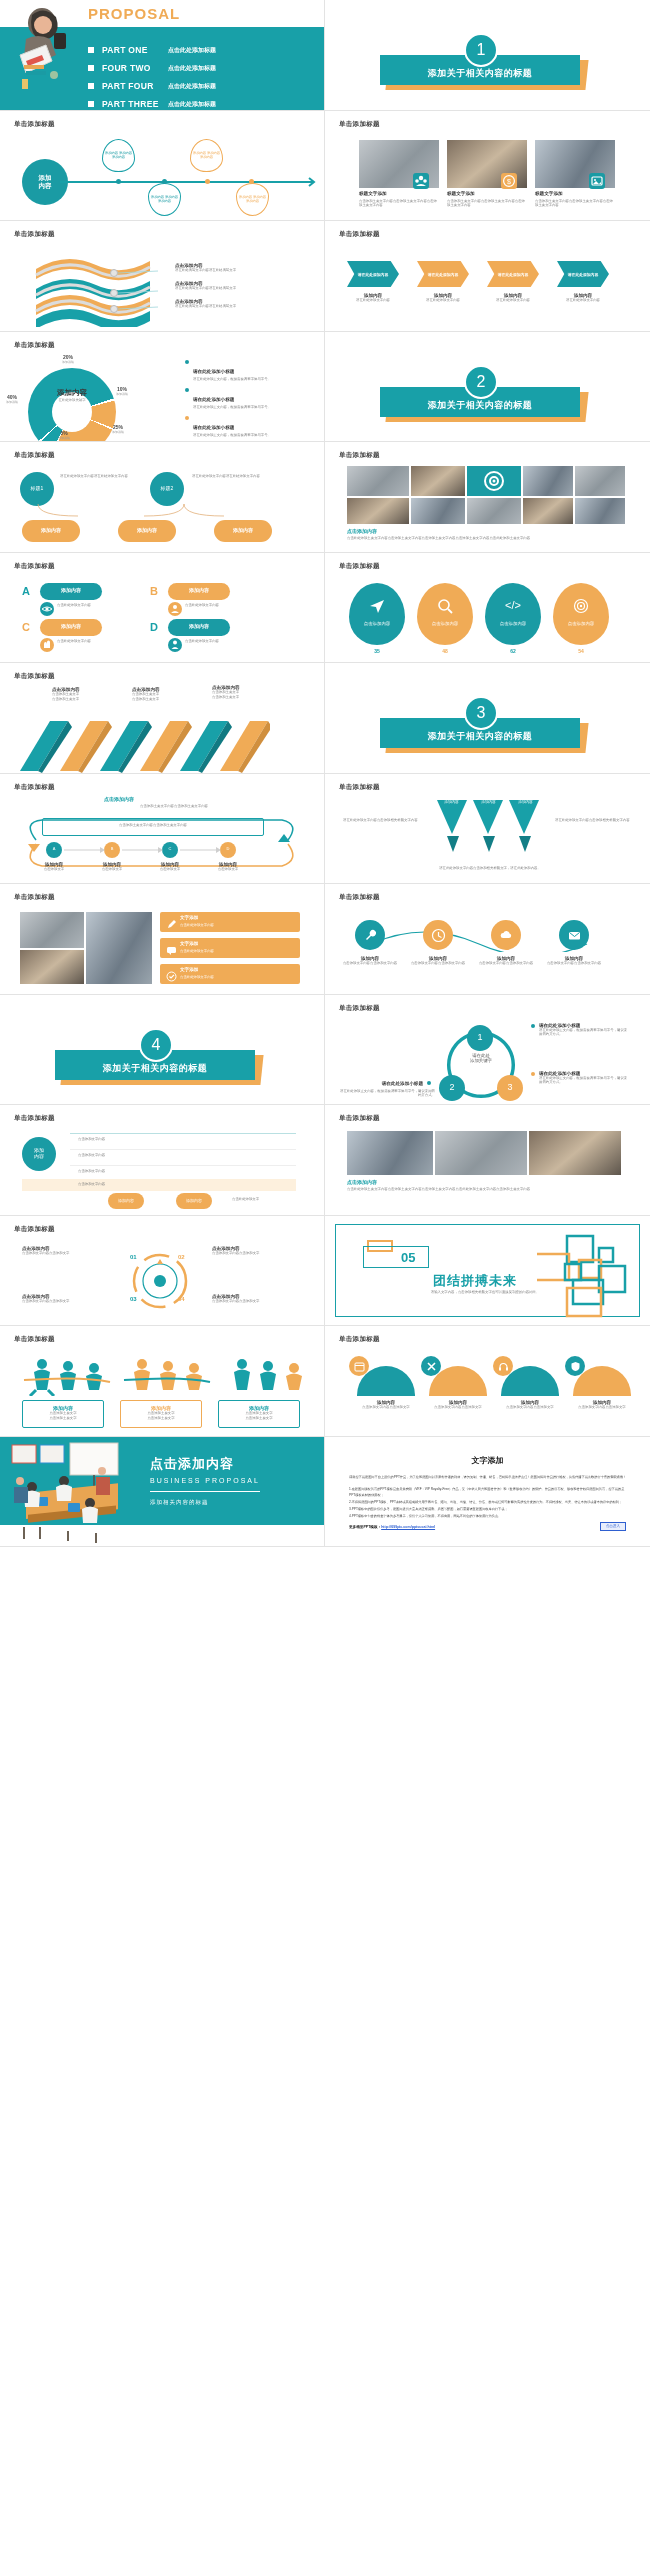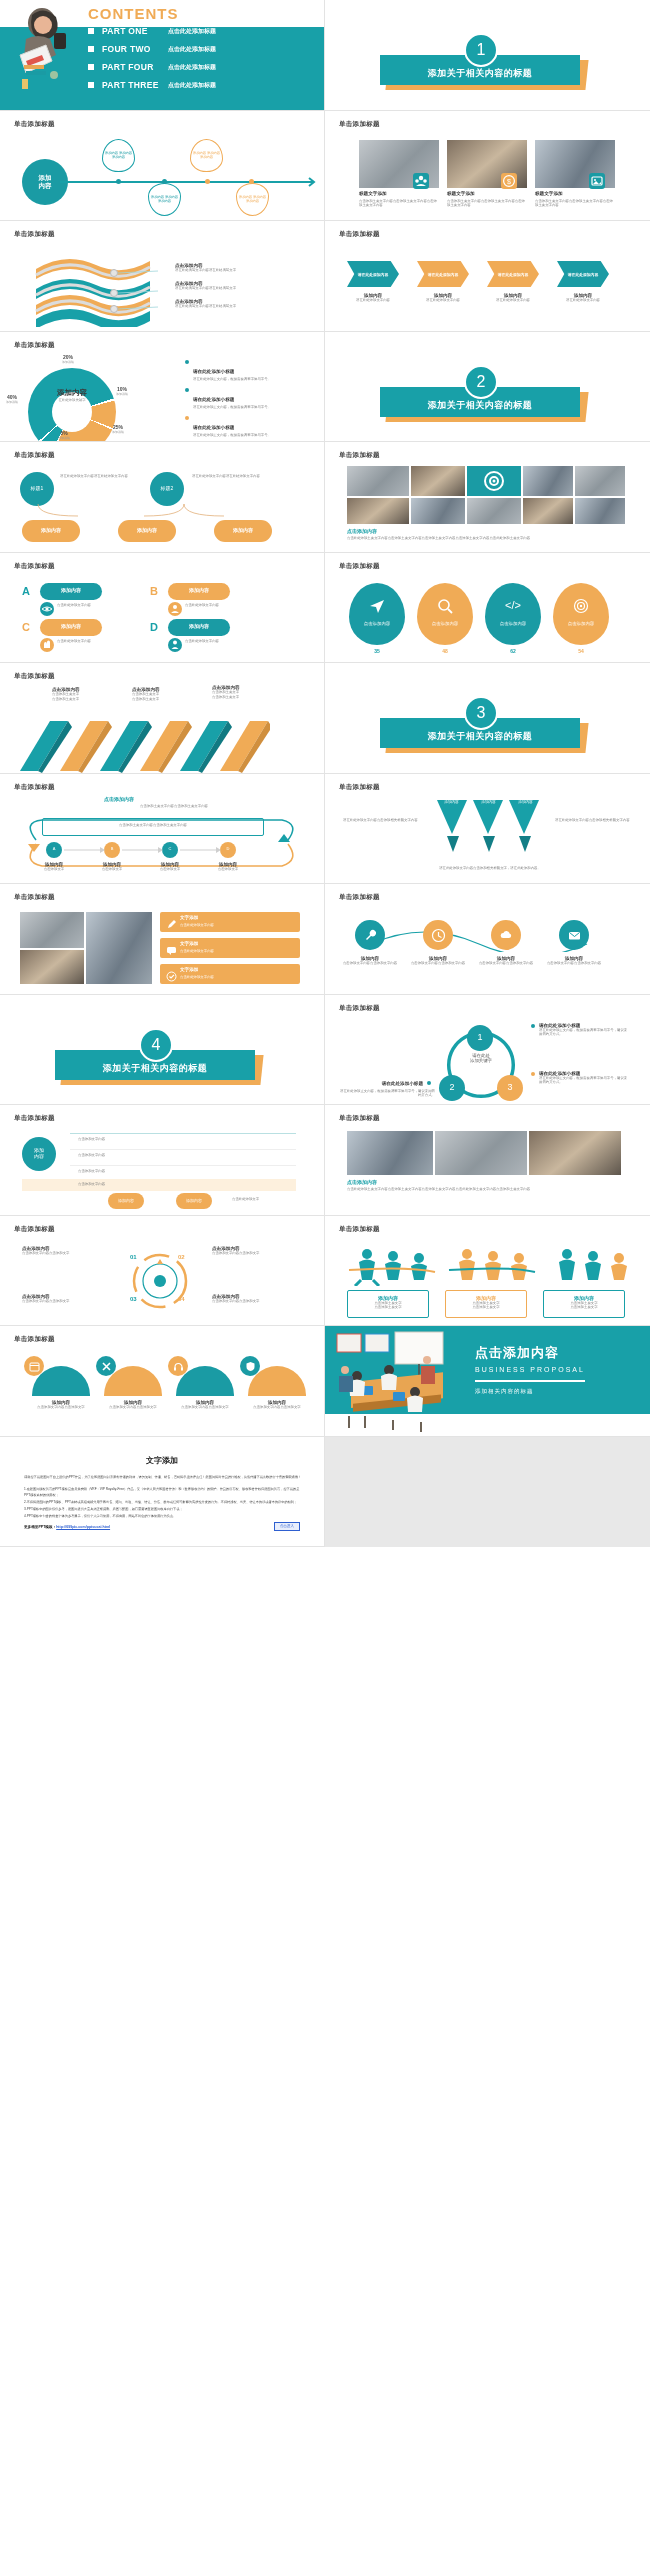--- a/index.html
+++ b/index.html
@@ -22,21 +22,21 @@
   
   .teal  { background:#1a9ba4; }
   .org   { background:#f0ab56; }
   .tealt { color:#1a9ba4; }
   .orgt  { color:#f0ab56; }
 
   
   .s-contents { background:#fff; }
   .s-contents .band { position:absolute; left:0; top:27px; width:100%; height:83px; background:#18a0a8; }
   .s-contents .ctitle { position:absolute; left:88px; top:5px; font-size:15px; font-weight:bold; color:#f0ab56; letter-spacing:1px; }
-  .s-contents .rows { position:absolute; left:88px; top:26px; }
+  .s-contents .rows { position:absolute; left:88px; top:45px; }
   .s-contents .row { display:flex; align-items:center; margin-bottom:8px; }
   .s-contents .bullet { width:6px; height:6px; background:#fff; margin-right:8px; }
   .s-contents .pname { color:#fff; font-size:8.5px; font-weight:bold; width:66px; letter-spacing:.3px;}
   .s-contents .pdesc { color:#fff; font-size:6px; font-weight:bold; }
   .s-contents .person { position:absolute; left:12px; top:5px; width:66px; height:86px; }
 
   
   .sec .shadow { position:absolute; left:62px; top:60px; width:200px; height:30px; background:#f0ab56;
                  transform:skewX(-6deg); }
   .sec .bar { position:absolute; left:55px; top:55px; width:200px; height:30px; background:#18a0a8; }
@@ -102,21 +102,21 @@
   .smcircle { position:absolute; border-radius:50%; color:#fff; display:flex; align-items:center;
               justify-content:center; font-size:4px; text-align:center; line-height:1.2;}
 </style>
 </head>
 <body>
 
 <div id="deck">
 
   <div class="slide s-contents">
     <div class="band"></div>
-    <div class="ctitle">CONTENTS</div>
+    <div class="ctitle">PROPOSAL</div>
     <svg class="person" viewBox="0 0 66 86">
       <ellipse cx="30" cy="18" rx="14" ry="15" fill="#6d6258"></ellipse>
       <path d="M20 10 q12 -10 24 2 q4 12 -2 18 q-8 8 -18 2 q-7 -8 -4 -22z" fill="#3b3631"></path>
       <circle cx="31" cy="20" r="9" fill="#e8b596"></circle>
       <path d="M14 34 q12 -6 24 0 l6 16 q-16 8 -32 2z" fill="#7c7268"></path>
       <rect x="42" y="28" width="12" height="16" rx="2" fill="#2f2b28"></rect>
       <path d="M8 50 l26 -10 l6 16 l-26 12z" fill="#f3f3f1" stroke="#d8d8d5"></path>
       <path d="M14 56 l16 -6 l2 5 l-16 6z" fill="#e0564b"></path>
       <rect x="12" y="60" width="20" height="4" fill="#e8a552"></rect>
       <rect x="14" y="66" width="20" height="4" fill="#1a9ba4"></rect>
@@ -736,20 +736,38 @@
     <div style="position:absolute;left:22px;top:78px;width:86px;">
         <div class="tiny-b">点击添加内容</div>
         <div class="tiny">点击添加文字内容点击添加文字</div>
       </div>
     <div style="position:absolute;left:212px;top:78px;width:86px;">
         <div class="tiny-b">点击添加内容</div>
         <div class="tiny">点击添加文字内容点击添加文字</div>
       </div>
   </div>
 
+  <div class="slide">
+    <div class="tbox" style="left:10px;top:8px;right:10px;bottom:8px;width:auto;height:auto;"></div>
+    <div class="obox" style="left:42px;top:24px;width:26px;height:12px;border-width:2.5px;"></div>
+    <div class="tbox" style="left:38px;top:30px;width:66px;height:22px;"></div>
+    <div style="position:absolute;left:76px;top:34px;font-size:13px;font-weight:bold;color:#18a0a8;">05</div>
+    <div style="position:absolute;left:108px;top:56px;font-size:13px;font-weight:bold;color:#18a0a8;letter-spacing:1px;">团结拼搏未来</div>
+    <div class="tiny" style="position:absolute;left:104px;top:74px;width:112px;text-align:center;">请输入文字内容，点击添加相关标题文字也可以直接复制您的内容到此。</div>
+    <svg style="position:absolute;left:212px;top:16px;" width="96" height="88">
+      <rect x="30" y="4" width="26" height="26" fill="none" stroke="#18a0a8" stroke-width="2.5"></rect>
+      <rect x="-2" y="22" width="34" height="26" fill="none" stroke="#f0ab56" stroke-width="2.5"></rect>
+      <rect x="62" y="16" width="14" height="14" fill="none" stroke="#18a0a8" stroke-width="2.5"></rect>
+      <rect x="42" y="28" width="22" height="18" fill="none" stroke="#f0ab56" stroke-width="2.5"></rect>
+      <rect x="28" y="32" width="16" height="16" fill="none" stroke="#18a0a8" stroke-width="2.5"></rect>
+      <rect x="62" y="34" width="26" height="26" fill="none" stroke="#18a0a8" stroke-width="2.5"></rect>
+      <rect x="36" y="48" width="30" height="24" fill="none" stroke="#18a0a8" stroke-width="2.5"></rect>
+      <rect x="30" y="56" width="34" height="28" fill="none" stroke="#f0ab56" stroke-width="2.5"></rect>
+    </svg>
+  </div>
 
   <div class="slide">
     <div class="ttl">单击添加标题</div>
     <svg style="position:absolute;left:16px;top:26px;" width="290" height="44">
       <g fill="#18a0a8">
           <circle cx="26" cy="12" r="5"></circle>
           <path d="M18 20 q8 -5 16 0 l-3 18 h-10z"></path>
           <path d="M20 38 l-6 6 M32 38 l6 6" stroke="#18a0a8" stroke-width="3"></path>
         </g>
       <g fill="#18a0a8">

